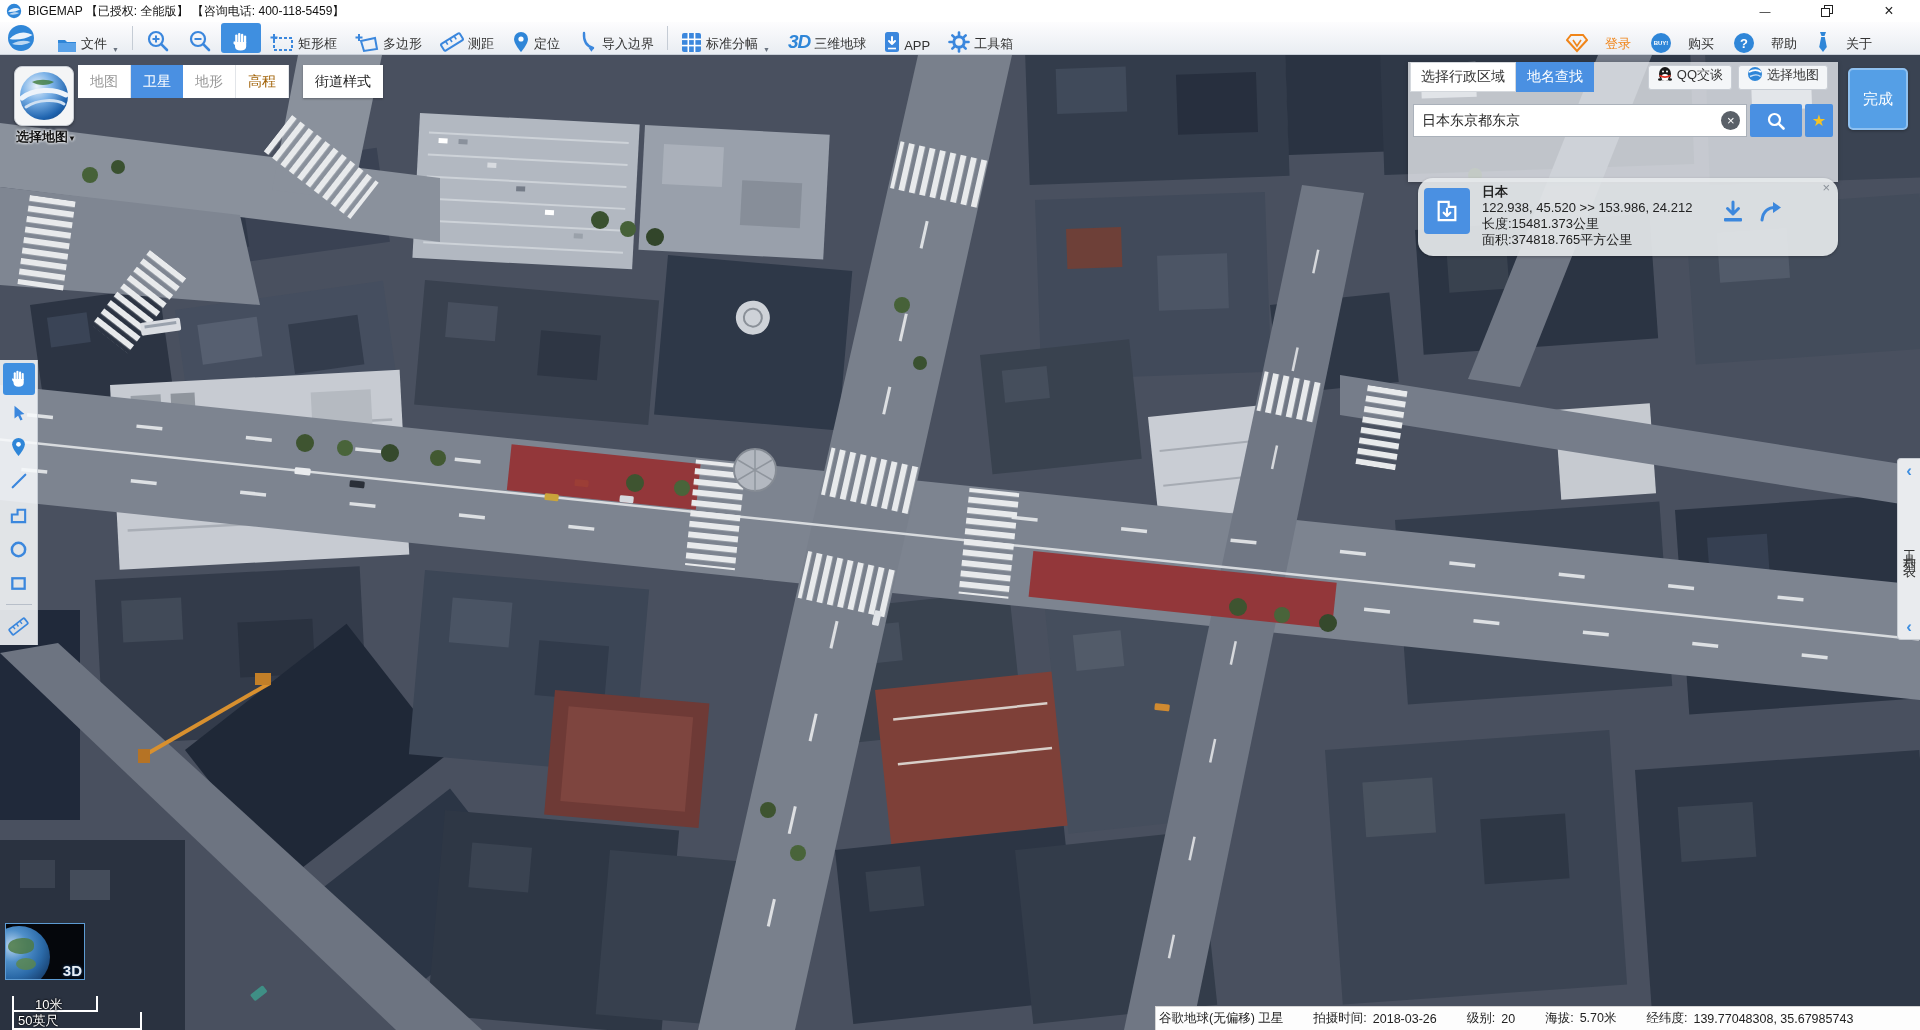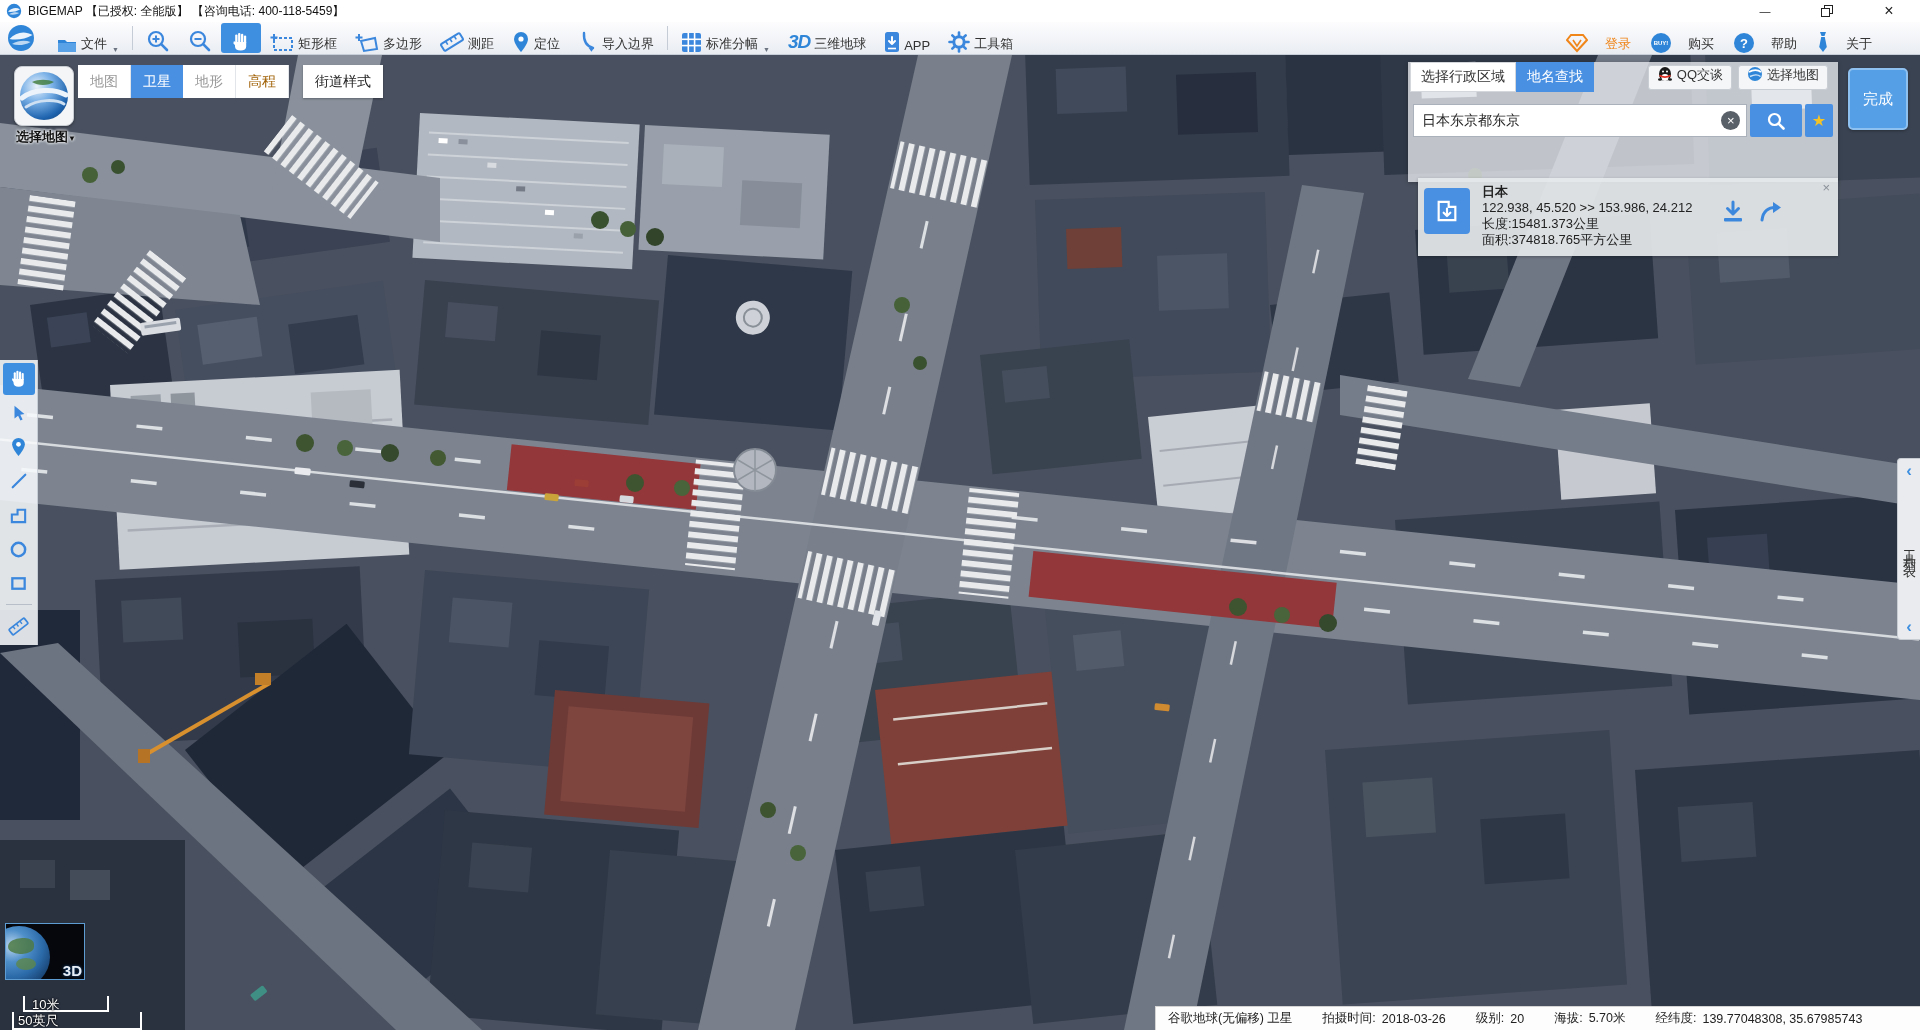--- a/index.html
+++ b/index.html
@@ -80,21 +80,21 @@
     font-size:14px; color:#222; background:#fff; font-family:inherit; }
   .clear-btn { position:absolute; right:7px; top:7px; width:19px; height:19px; border-radius:50%;
     background:#5a6068; color:#fff; font-size:13px; display:flex; align-items:center; justify-content:center; }
   .search-btn { width:52px; height:33px; background:#4a90e2; border-radius:2px; display:flex;
     align-items:center; justify-content:center; }
   .fav-btn { width:28px; height:33px; background:#4a90e2; border-radius:2px; display:flex;
     align-items:center; justify-content:center; color:#f5c324; font-size:16px; }
 
   
   .result-card { position:absolute; left:1418px; top:123px; width:420px; height:78px;
-    background:rgba(230,233,236,.92); box-shadow:0 1px 3px rgba(0,0,0,.25); display:flex; padding:6px; }
+    background:rgba(230,233,236,.92); box-shadow:0 1px 3px rgba(0,0,0,.25); display:flex; padding:6px;border-radius:15px; }
   .result-icon { width:46px; height:46px; background:#4a90e2; border-radius:4px; flex:none;
     display:flex; align-items:center; justify-content:center; margin-top:4px; }
   .result-text { margin-left:12px; font-size:13px; color:#222; line-height:16px; }
   .result-name { font-weight:bold; font-size:13px; }
   .result-actions { position:absolute; right:55px; top:22px; display:flex; gap:14px; }
   .card-close { position:absolute; right:8px; top:2px; color:#8a9098; font-size:13px; }
 
   
   .finish-btn { position:absolute; left:1848px; top:13px; width:60px; height:62px; background:#559fe6;
     border:2px solid #8fc1f0; border-radius:5px; color:#fff; font-size:15px; display:flex;
@@ -115,28 +115,28 @@
   .mini-land { position:absolute; left:2px; top:14px; width:26px; height:16px; border-radius:60% 40% 50% 50%;
     background:#4e7a44; opacity:.85; }
   .mini-land2 { position:absolute; left:10px; top:34px; width:20px; height:12px; border-radius:50%;
     background:#5c8748; opacity:.8; }
   .mini-3d { position:absolute; right:2px; bottom:0; color:#e8eef5; font-size:15px; font-weight:bold;
     text-shadow:0 0 3px #1b4f8c; }
 
   
   .scale { position:absolute; left:12px; bottom:0; color:#fff; font-size:13px;
     text-shadow:0 0 2px #000,0 0 2px #000; }
-  .scale .b1 { width:86px; height:16px; border:2px solid #fff; border-top:none; padding-left:7px;margin-left:11px; }
+  .scale .b1 { width:86px; height:16px; border:2px solid #fff; border-top:none; padding-left:21px; }
   .scale .b2 { width:130px; height:18px; border:2px solid #fff; border-top:none; border-bottom-width:2px;
     margin-top:0; padding-left:4px; }
 
   
   .statusbar { position:absolute; right:0; bottom:0; width:765px; height:24px; background:#fdfdfd;
     border-top:1px solid #d4d4d4; border-left:1px solid #d4d4d4; display:flex; align-items:center;
-    font-size:12.5px; color:#222; padding-left:12px; gap:6px; }
+    font-size:12.5px; color:#222; padding-left:3px; gap:6px; }
   .statusbar .gap { width:18px; }
 </style>
 </head>
 <body>
 
 <div class="app">
 
   <div class="titlebar">
     <svg class="logo" viewBox="0 0 20 20">
       <circle cx="10" cy="10" r="9" fill="#2f86d8"></circle>

